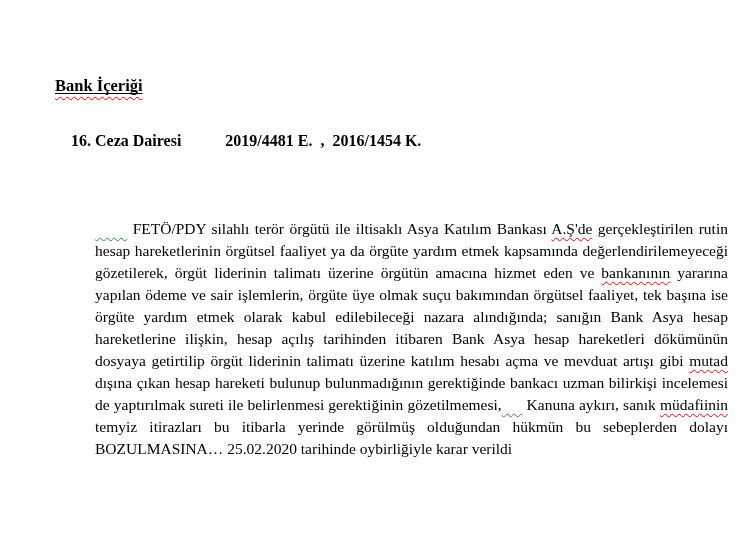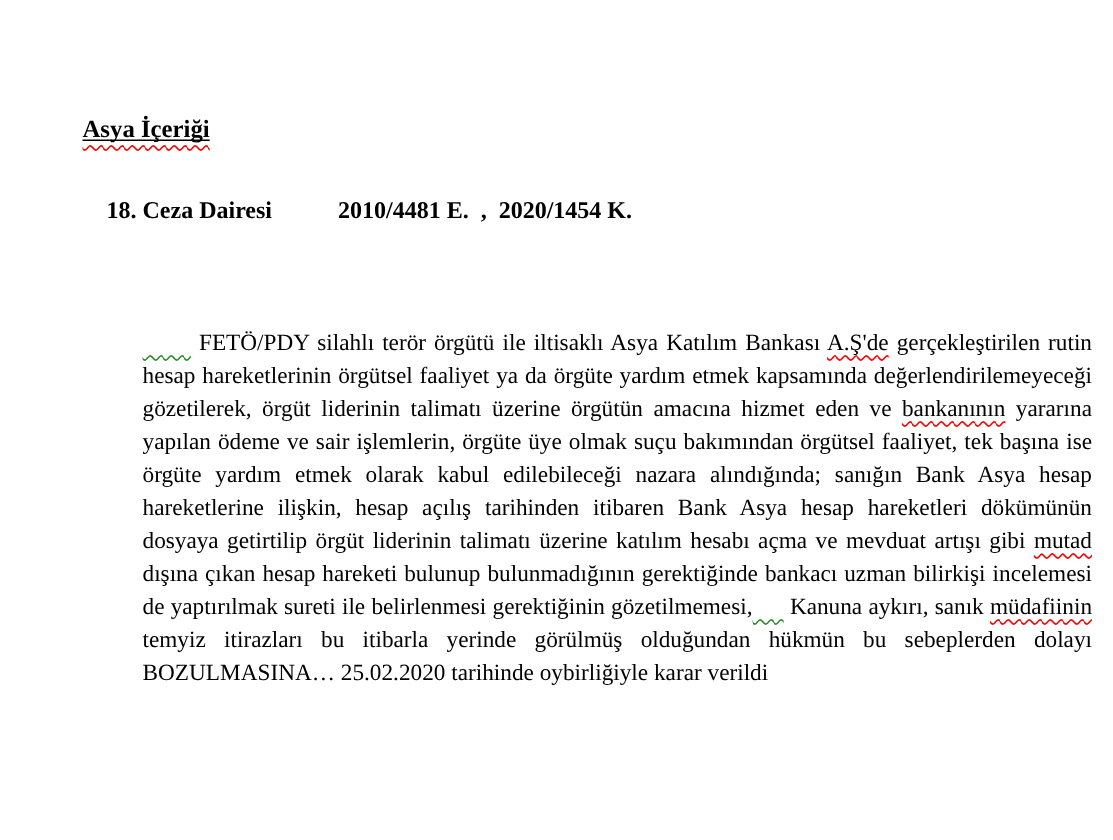--- a/index.html
+++ b/index.html
@@ -80,22 +80,22 @@
     text-underline-offset: 3px;
     text-decoration-skip-ink: none;
   }
 </style>
 </head>
 <body>
 
 <div class="page">
 
   <h1 class="heading">
-    <span class="heading-wavy"><span class="heading-solid">Asya İçeriği</span></span>
+    <span class="heading-wavy"><span class="heading-solid">Bank İçeriği</span></span>
   </h1>
 
   <div class="court-line">
-    <span>18. Ceza Dairesi</span><span class="case-numbers">2010/4481 E.  ,  2020/1454 K.</span>
+    <span>16. Ceza Dairesi</span><span class="case-numbers">2019/4481 E.  ,  2016/1454 K.</span>
   </div>
 
   <p class="body-paragraph"><span class="run run-grammar">&nbsp;&nbsp;&nbsp;&nbsp;&nbsp;&nbsp;</span><span class="run run-normal"> FETÖ/PDY silahlı terör örgütü ile iltisaklı Asya Katılım Bankası </span><span class="run run-spell">A.Ş'de</span><span class="run run-normal"> gerçekleştirilen rutin hesap hareketlerinin örgütsel faaliyet ya da örgüte yardım etmek kapsamında değerlendirilemeyeceği gözetilerek, örgüt liderinin talimatı üzerine örgütün amacına hizmet eden ve </span><span class="run run-spell">bankanının</span><span class="run run-normal"> yararına yapılan ödeme ve sair işlemlerin, örgüte üye olmak suçu bakımından örgütsel faaliyet, tek başına ise örgüte yardım etmek olarak kabul edilebileceği nazara alındığında; sanığın Bank Asya hesap hareketlerine ilişkin, hesap açılış tarihinden itibaren Bank Asya hesap hareketleri dökümünün dosyaya getirtilip örgüt liderinin talimatı üzerine katılım hesabı açma ve mevduat artışı gibi </span><span class="run run-spell">mutad</span><span class="run run-normal"> dışına çıkan hesap hareketi bulunup bulunmadığının gerektiğinde bankacı uzman bilirkişi incelemesi de yaptırılmak sureti ile belirlenmesi gerektiğinin gözetilmemesi,</span><span class="run run-grammar">&nbsp;&nbsp;&nbsp;&nbsp;&nbsp;</span><span class="run run-normal"> Kanuna aykırı, sanık </span><span class="run run-spell">müdafiinin</span><span class="run run-normal"> temyiz itirazları bu itibarla yerinde görülmüş olduğundan hükmün bu sebeplerden dolayı BOZULMASINA… 25.02.2020 tarihinde oybirliğiyle karar verildi</span></p>
 
 </div>
 
 </body></html>

